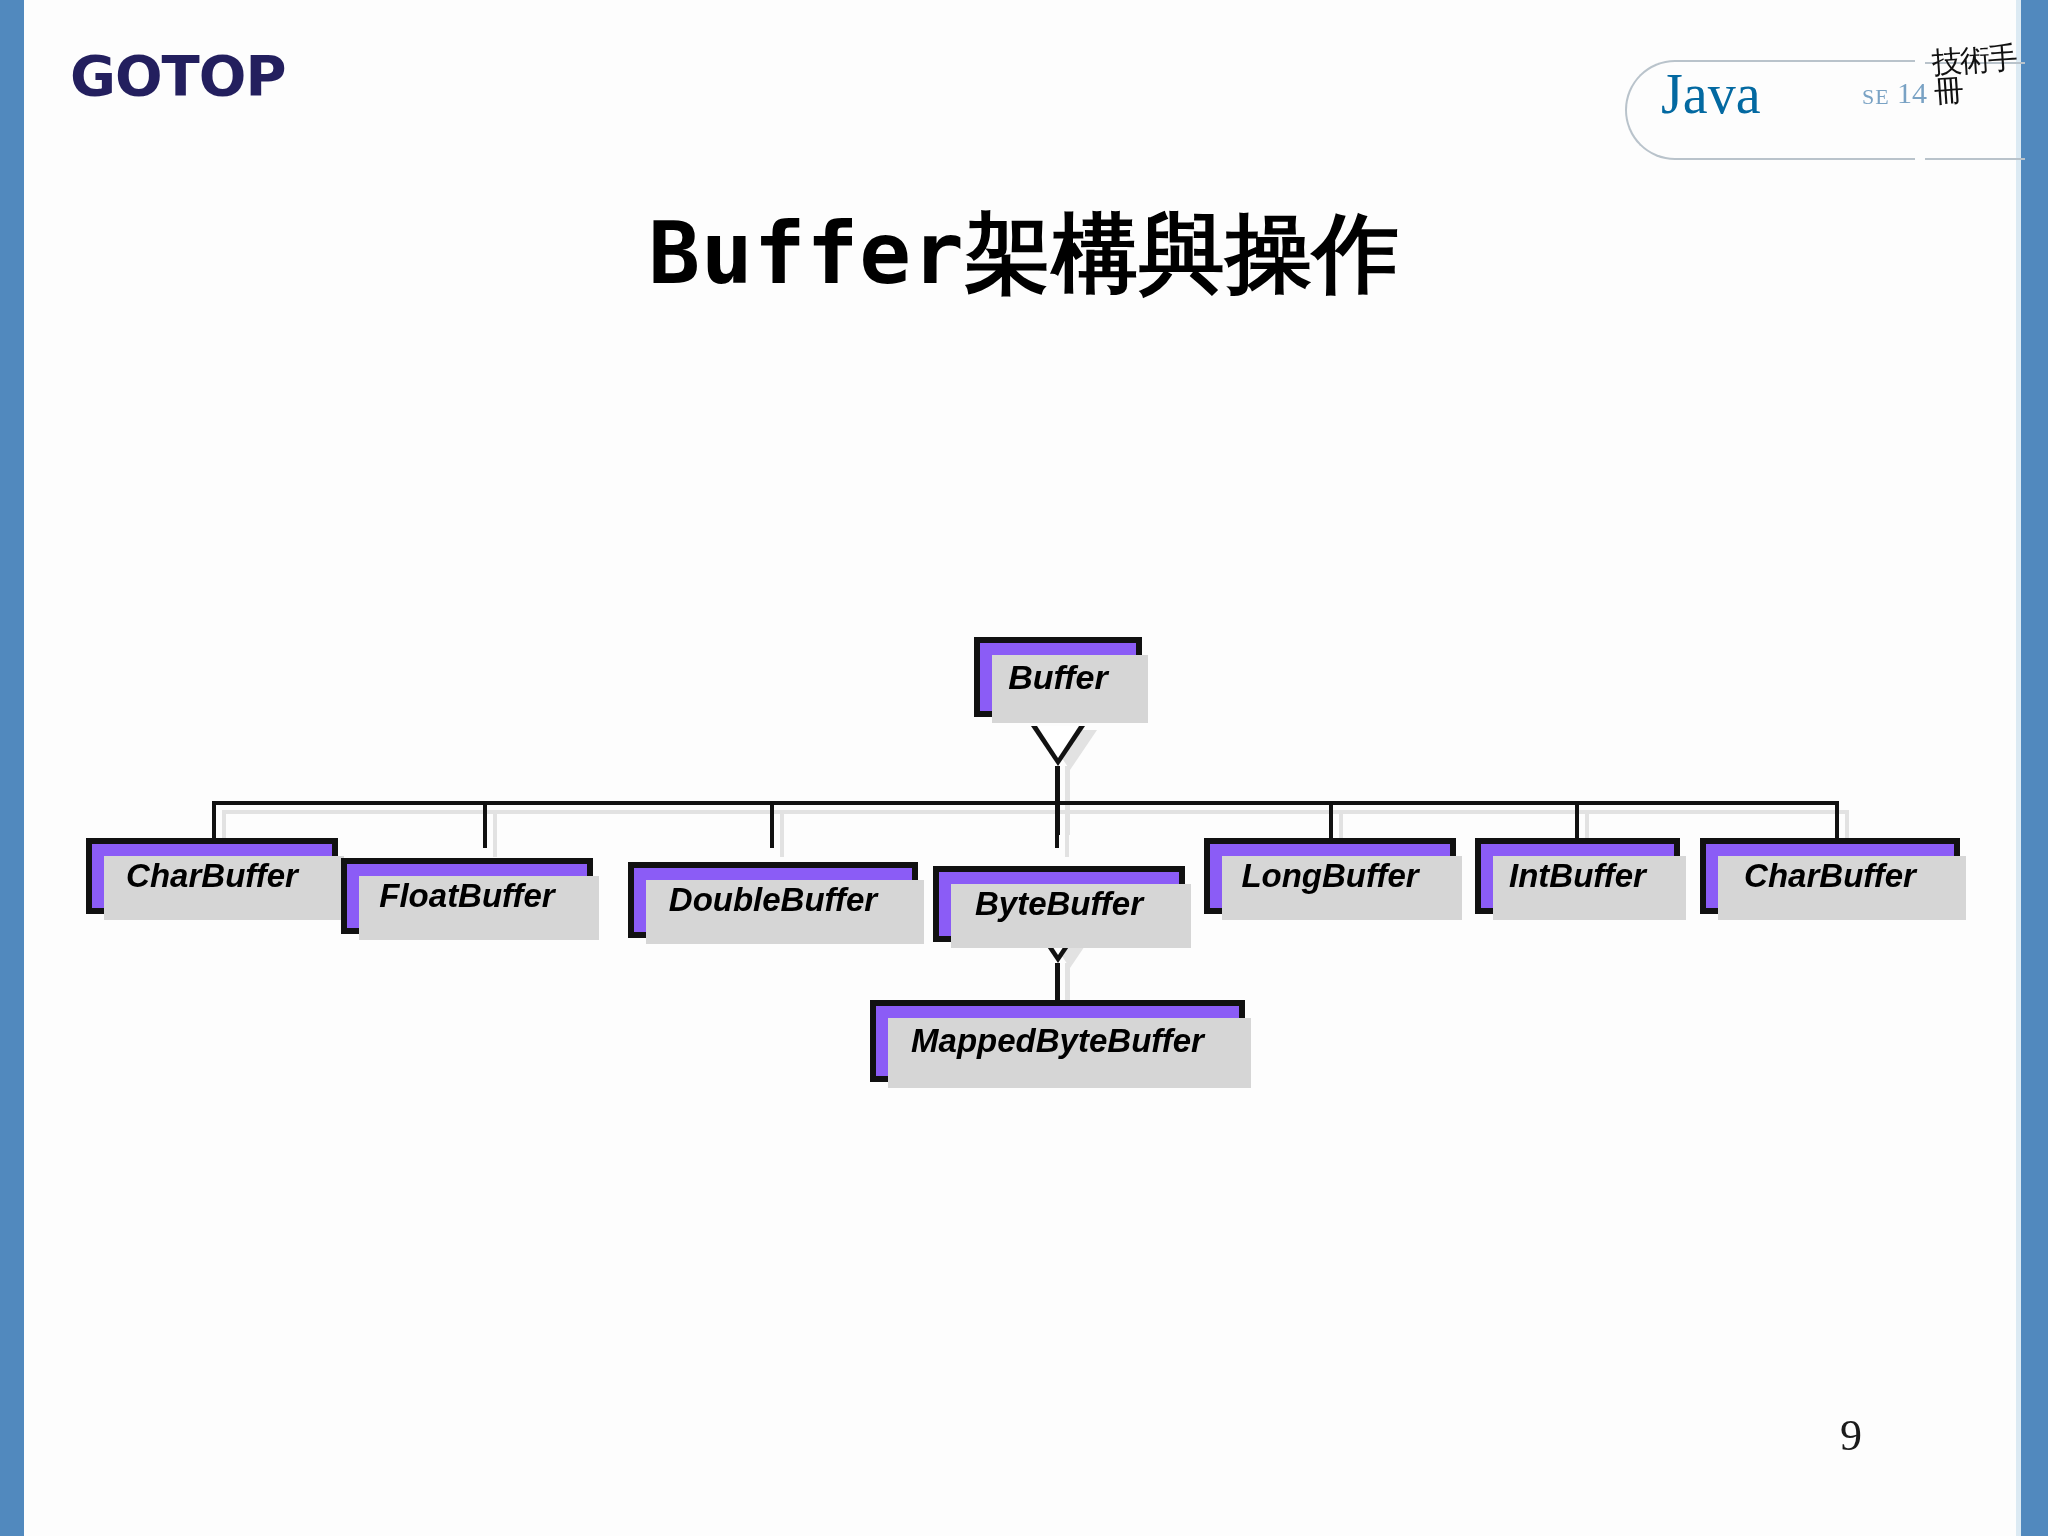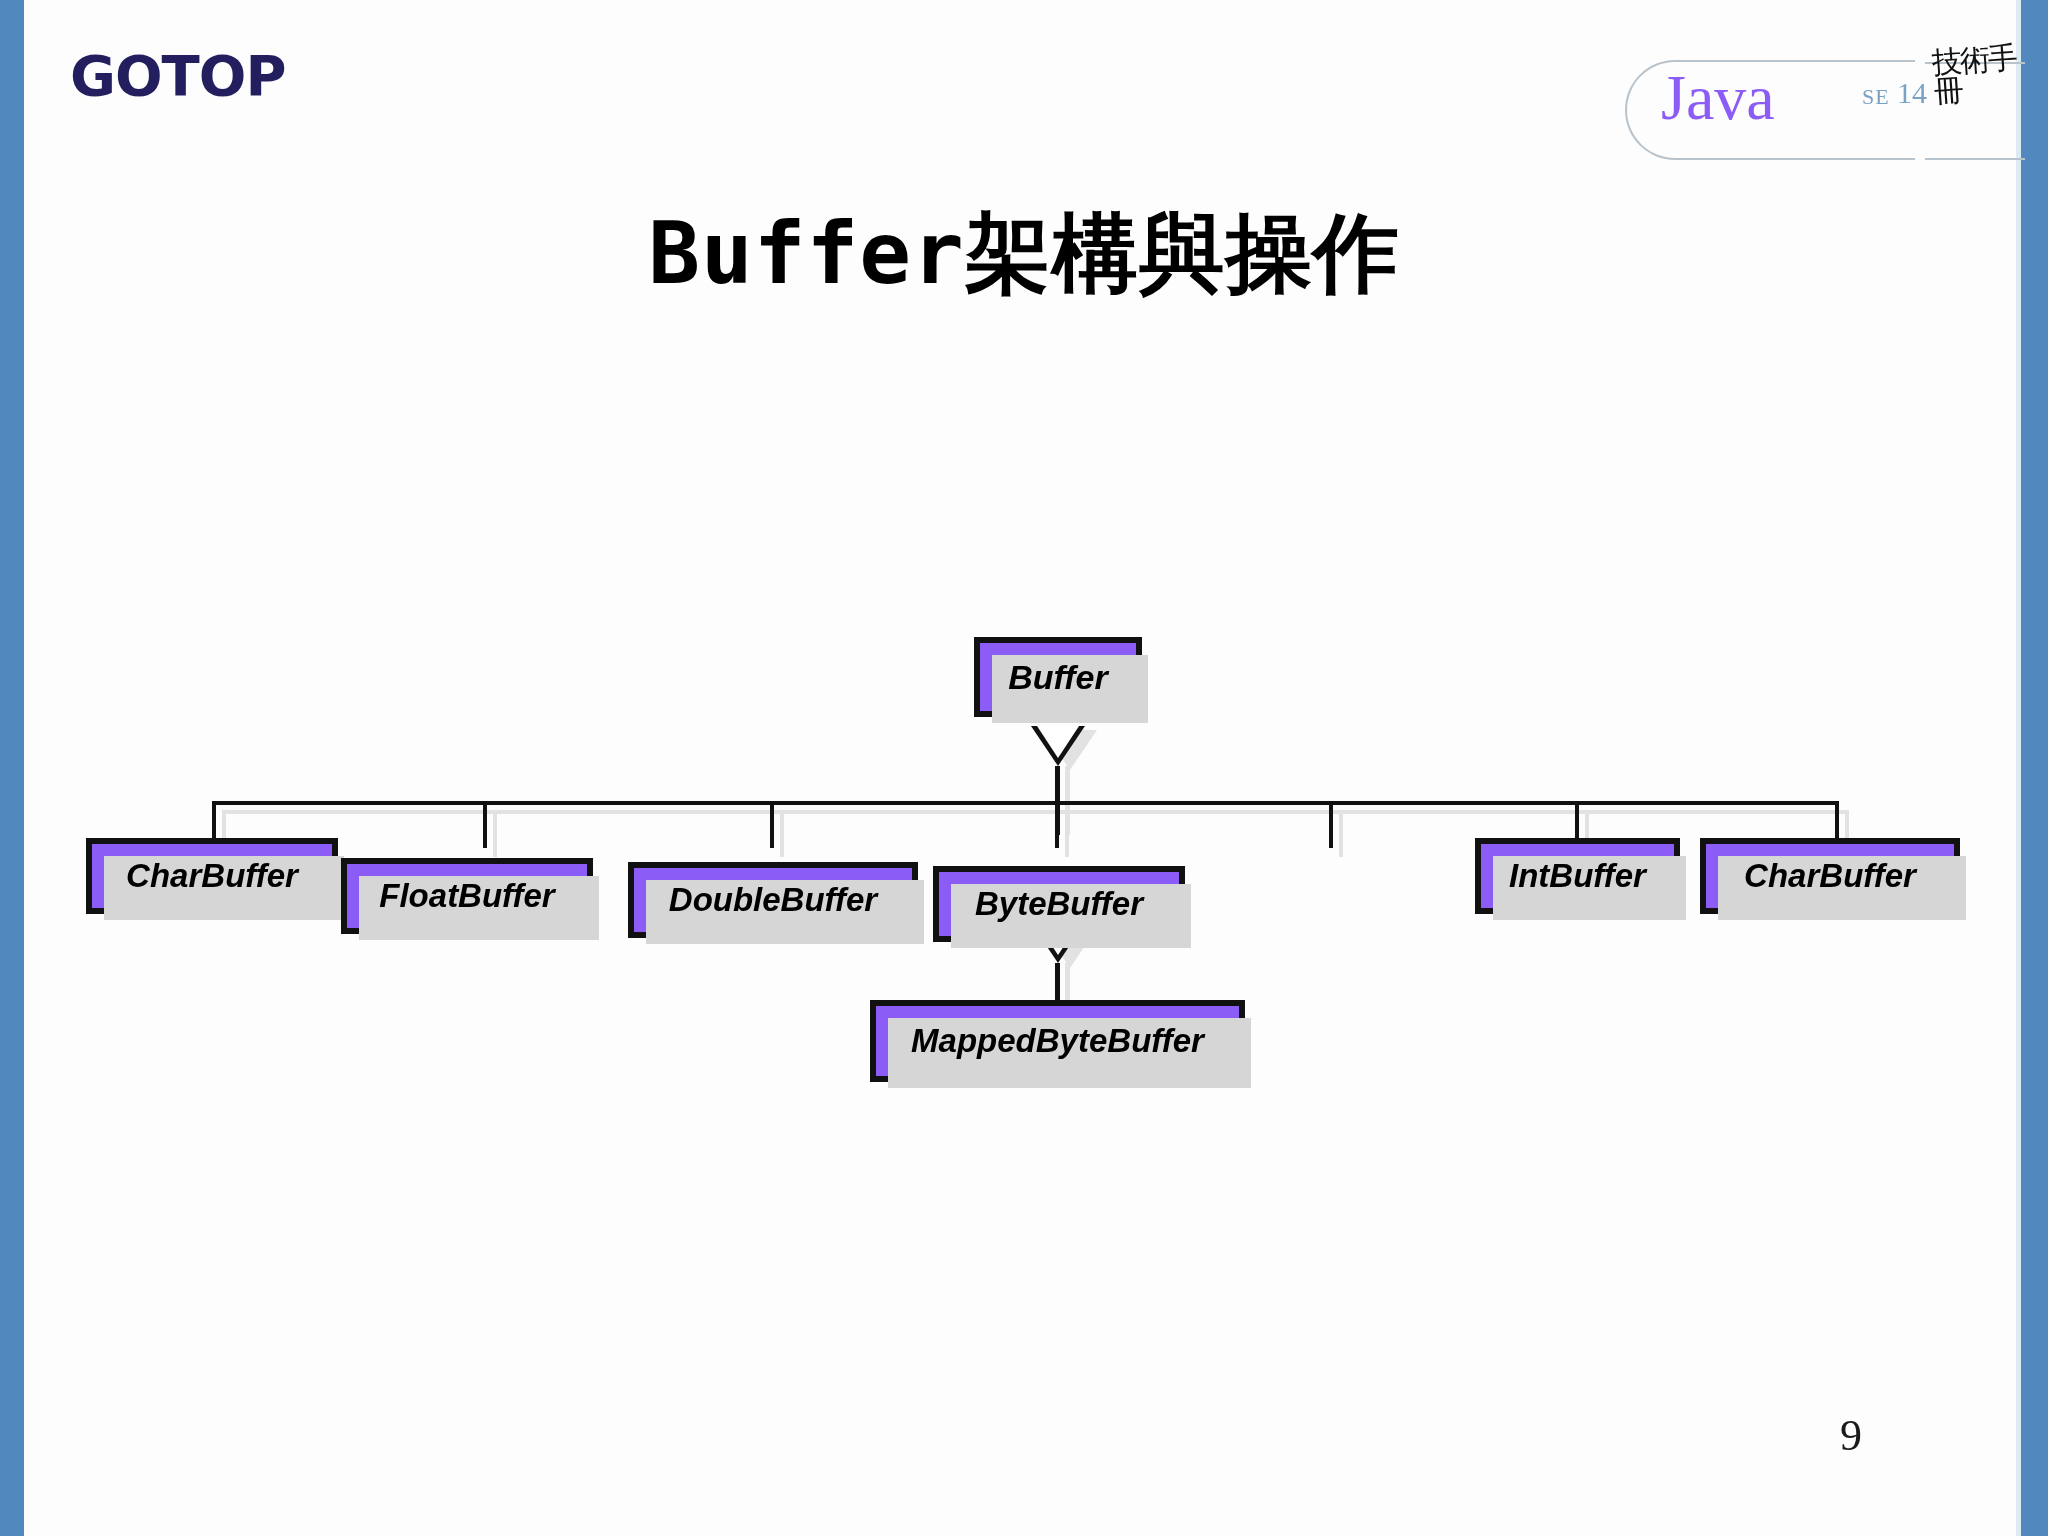--- a/index.html
+++ b/index.html
@@ -70,23 +70,23 @@
     border-right: none;
     border-top-left-radius: 52px;
     border-bottom-left-radius: 52px;
     box-sizing: border-box;
   }
   .java-word {
     position: absolute;
     left: 36px;
     top: 38px;
     font-family: "Liberation Serif", "DejaVu Serif", serif;
-    font-size: 64px;
+    font-size: 56px;
     line-height: 1;
-    color: #8b5cf6;
+    color: #0369a1;
   }
   .java-se {
     position: absolute;
     left: 237px;
     top: 56px;
     font-family: "Liberation Serif", "DejaVu Serif", serif;
     font-size: 22px;
     letter-spacing: 1px;
     color: #79a2c4;
   }
@@ -284,20 +284,23 @@
     </div>
 
     <div class="uml-box" style="left:628px; top:838px; width:290px; height:76px;margin-top:24px;">
       <span class="uml-label">DoubleBuffer</span>
     </div>
 
     <div class="uml-box" style="left:933px; top:838px; width:252px; height:76px;margin-top:28px;">
       <span class="uml-label">ByteBuffer</span>
     </div>
 
+    <div class="uml-box" style="left:1204px; top:838px; width:252px; height:76px;">
+      <span class="uml-label">LongBuffer</span>
+    </div>
 
     <div class="uml-box" style="left:1475px; top:838px; width:205px; height:76px;">
       <span class="uml-label">IntBuffer</span>
     </div>
 
     <div class="uml-box" style="left:1700px; top:838px; width:260px; height:76px;">
       <span class="uml-label">CharBuffer</span>
     </div>
 
     <div class="tri tri-shadow" style="left:1043px; top:928px; transform:rotate(180deg);"></div>

